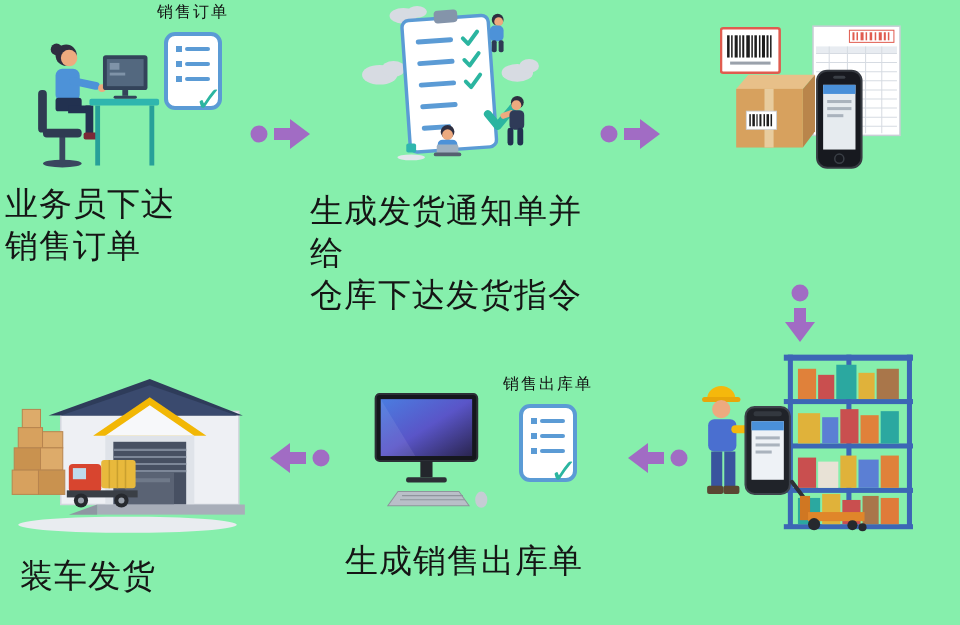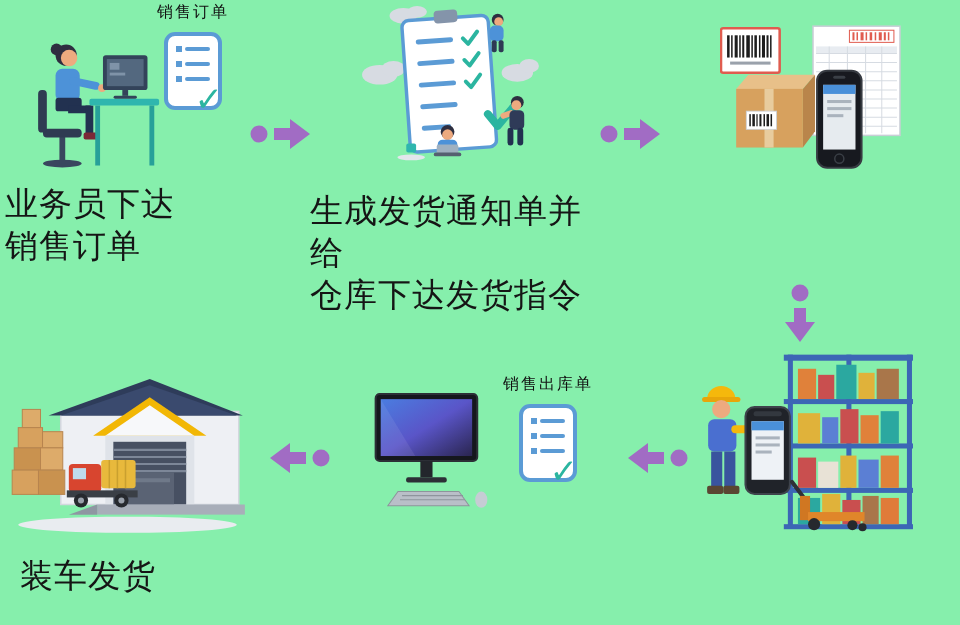--- a/index.html
+++ b/index.html
@@ -318,20 +318,21 @@
     </svg>
     <div class="doc-card" style="left:148px;top:2px;width:110px">
       <div class="doc-label">销售出库单</div>
       <div class="doc-icon">
         <div class="doc-line"></div>
         <div class="doc-line"></div>
         <div class="doc-line"></div>
         <span class="doc-check">✓</span>
       </div>
     </div>
+    <div class="caption" style="left:0;top:168px;width:270px">生成销售出库单</div>
   </section>
 
   <div class="arrow" style="left:266px;top:440px;width:64px;height:36px">
     <svg viewBox="0 0 64 36">
         <circle cx="55" cy="18" r="8.5"></circle>
         <path d="M40 12 h-16 v-9 l-20 15 20 15 v-9 h16 z"></path>
       </svg>
   </div>
 
   <section class="step" style="left:0;top:365px;width:260px;height:260px">

